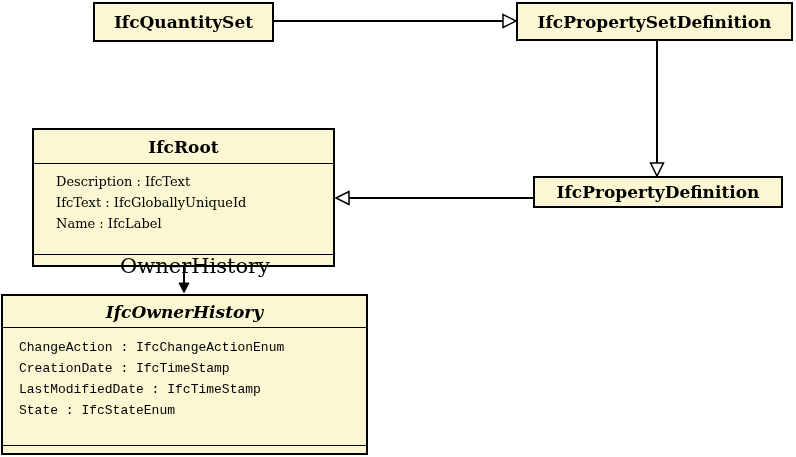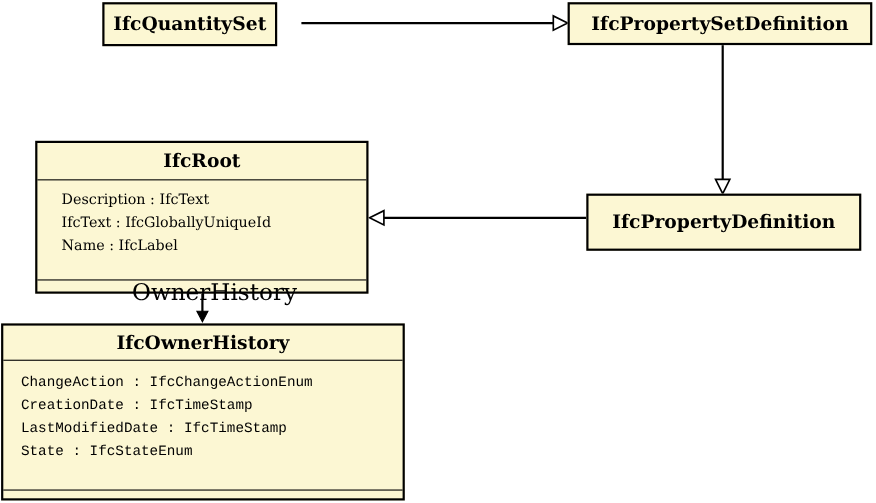--- a/index.html
+++ b/index.html
@@ -49,28 +49,28 @@
     line-height: 21px;
     white-space: nowrap;
     overflow: hidden;
   }
   .uml-attr { height: 21px; }
   .uml-empty {
     border-top: 1.5px solid #000000;
     flex: 1;
   }
   
-  .box-quantityset        { left: 93px;  top: 2px;   width: 159px; height: 40px; }
+  .box-quantityset        { left: 93px;  top: 2px;   width: 181px; height: 40px; }
   .box-propertysetdef     { left: 516px; top: 2px;   width: 277px; height: 39px; justify-content: center; }
-  .box-propertydef        { left: 533px; top: 176px; width: 250px; height: 52px; }
+  .box-propertydef        { left: 533px; top: 176px; width: 250px; height: 32px; }
   .box-root               { left: 32px;  top: 128px; width: 303px; height: 139px; }
   .box-root .uml-title    { height: 33px; }
   .box-root .uml-attrs    { height: 83px; padding: 7px 0 0 22px; }
   .box-ownerhistory             { left: 1px; top: 294px; width: 367px; height: 161px; }
-  .box-ownerhistory .uml-title  { height: 31px; }
+  .box-ownerhistory .uml-title  { height: 31px; font-style: italic; }
   .box-ownerhistory .uml-attrs  { height: 108px; padding: 9px 0 0 16px; font-family: Liberation Mono, monospace; }
   .edge-label {
     position: absolute;
     left: 120px;
     top: 255px;
     width: 128px;
     text-align: right;
     font-size: 21px;
     line-height: 22px;
     white-space: nowrap;

